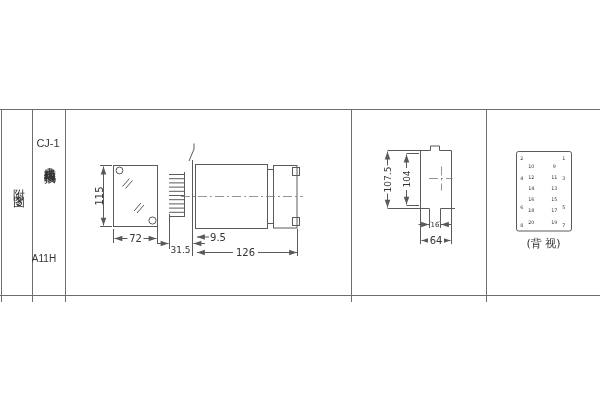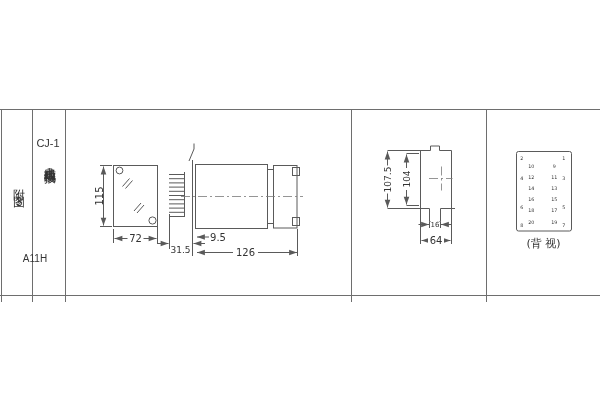--- a/index.html
+++ b/index.html
@@ -186,15 +186,15 @@
       <text x="543.5" y="247" font-size="11">(背 视)</text>
     </g>
   </svg>
 
   <div class="vtext" style="left:10px;top:179px;font-size:12px;letter-spacing:8px;">附图3</div>
 
   <div class="htext" style="left:33px;top:137px;width:30px;font-size:11px;">CJ-1</div>
 
   <div class="vtext" style="left:41px;top:158px;font-size:12px;letter-spacing:0.5px;">凸出式板后接线</div>
 
-  <div class="htext" style="left:20px;top:253px;width:30px;font-size:10px;">A11H</div>
+  <div class="htext" style="left:29px;top:253px;width:30px;font-size:10px;">A11H</div>
 
 </div>
 
 </body></html>

